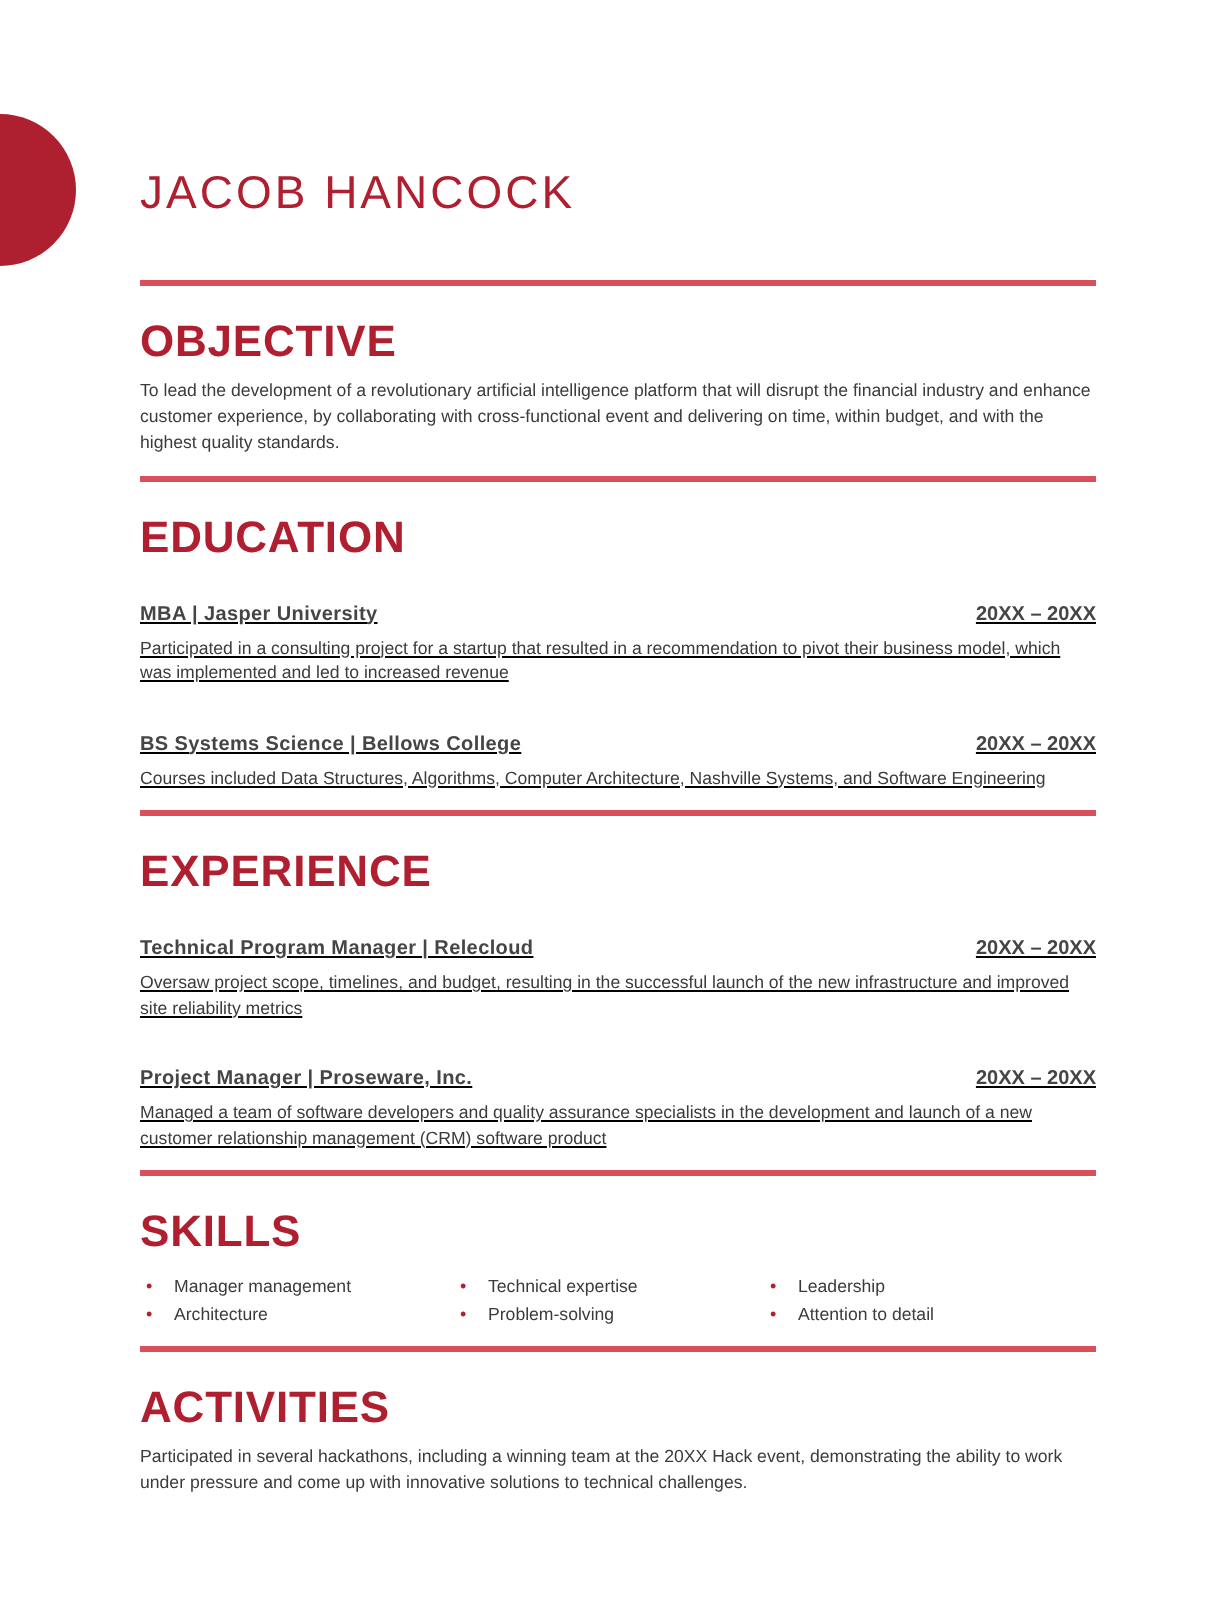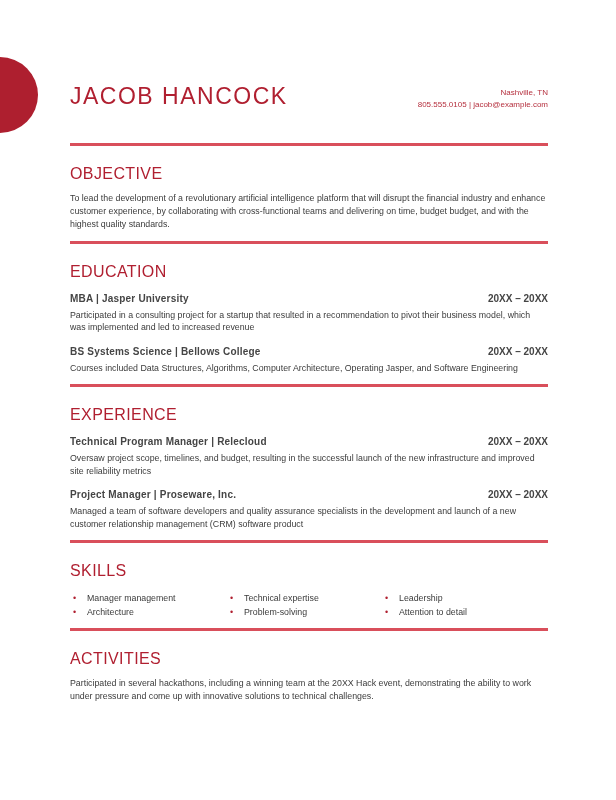--- a/index.html
+++ b/index.html
@@ -25,20 +25,21 @@
   .content {
     position: absolute;
     left: 70px; top: 0;
     width: 478px;
   }
   .header {
     padding-top: 84px;
     display: flex;
     justify-content: space-between;
     align-items: flex-start;
+    flex-direction: column;
   }
   .name {
     margin: 0;
     font-size: 23px;
     font-weight: 400;
     letter-spacing: 1.5px;
     line-height: 24px;
     color: #B01F30;
   }
   .contact {
@@ -52,33 +53,33 @@
     height: 3px;
     background: #D94F5B;
     margin-top: 10px;
   }
   .divider-header {
     height: 2.5px;
     margin-top: 32px;
   }
   .section-title {
     margin: 19px 0 0 0;
-    font-size: 16px;
-    font-weight: 400;
+    font-size: 22px;
+    font-weight: 700;
     letter-spacing: 0.4px;
     line-height: 18px;
     color: #B01F30;
   }
   .body-text {
     margin: 9px 0 0 0;
     font-size: 8.8px;
     line-height: 13px;
     color: #3B3B3B;
   }
-  .entry { margin-top: 12px; }
+  .entry { margin-top: 24px; text-decoration: underline; }
   .entry-head {
     display: flex;
     justify-content: space-between;
     align-items: baseline;
     line-height: 12px;
   }
   .entry-title {
     font-size: 10px;
     font-weight: 700;
     color: #454545;
@@ -122,51 +123,47 @@
 </head>
 <body>
 
 <div class="page">
   <div class="half-circle"></div>
 
   <div class="content">
 
     <header class="header">
       <h1 class="name">JACOB HANCOCK</h1>
-      <div class="contact">
-        <div>Nashville, TN</div>
-        <div>805.555.0105 | jacob@example.com</div>
-      </div>
     </header>
 
     <div class="divider divider-header"></div>
 
     <section>
       <h2 class="section-title">OBJECTIVE</h2>
-      <p class="body-text">To lead the development of a revolutionary artificial intelligence platform that will disrupt the financial industry and enhance customer experience, by collaborating with cross-functional teams and delivering on time, budget budget, and with the highest quality standards.</p>
+      <p class="body-text">To lead the development of a revolutionary artificial intelligence platform that will disrupt the financial industry and enhance customer experience, by collaborating with cross-functional event and delivering on time, within budget, and with the highest quality standards.</p>
     </section>
     <div class="divider"></div>
 
     <section>
       <h2 class="section-title">EDUCATION</h2>
 
       <div class="entry">
         <div class="entry-head">
           <span class="entry-title">MBA | Jasper University</span>
           <span class="entry-dates">20XX – 20XX</span>
         </div>
         <p class="body-text entry-desc">Participated in a consulting project for a startup that resulted in a recommendation to pivot their business model, which was implemented and led to increased revenue</p>
       </div>
 
       <div class="entry">
         <div class="entry-head">
           <span class="entry-title">BS Systems Science | Bellows College</span>
           <span class="entry-dates">20XX – 20XX</span>
         </div>
-        <p class="body-text entry-desc">Courses included Data Structures, Algorithms, Computer Architecture, Operating Jasper, and Software Engineering</p>
+        <p class="body-text entry-desc">Courses included Data Structures, Algorithms, Computer Architecture, Nashville Systems, and Software Engineering</p>
       </div>
     </section>
     <div class="divider"></div>
 
     <section>
       <h2 class="section-title">EXPERIENCE</h2>
 
       <div class="entry">
         <div class="entry-head">
           <span class="entry-title">Technical Program Manager | Relecloud</span>

